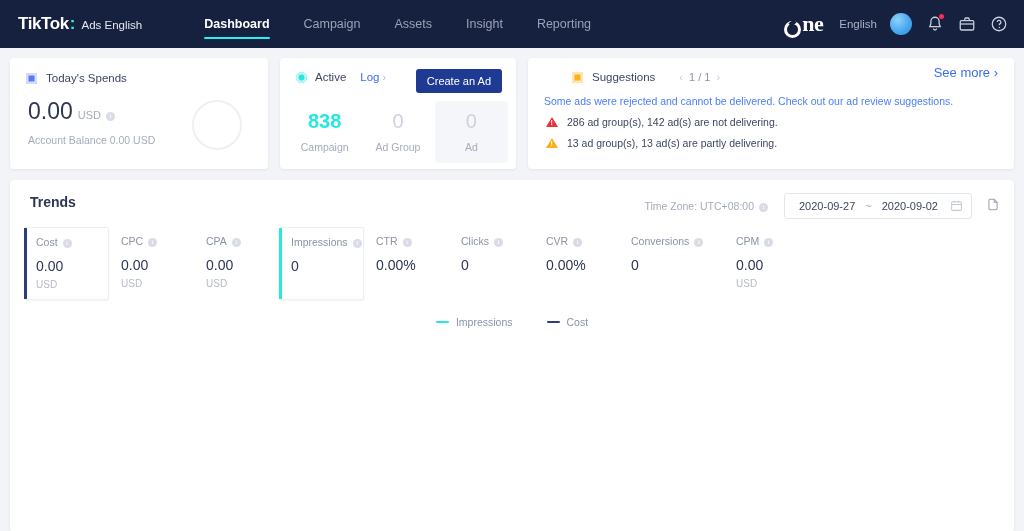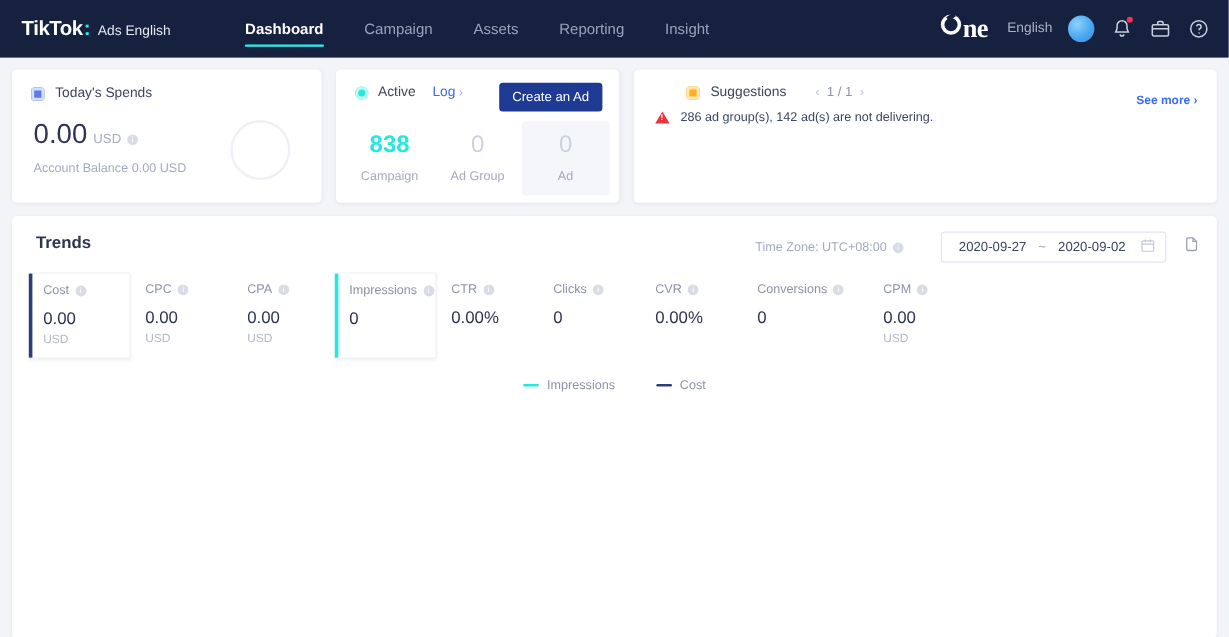--- a/index.html
+++ b/index.html
@@ -38,21 +38,21 @@
     height: 2.5px; background: #25f4ee; border-radius: 2px;
   }
 
   .navright {
     position: absolute; right: 14px; top: 0; height: 48px;
     display: flex; align-items: center; gap: 0;
   }
   .one-logo {
     color: #ffffff; font-size: 22px; font-weight: bold;
     font-family: "Liberation Serif", serif; letter-spacing: -0.5px;
-    margin-right: 16px; display: flex; align-items: flex-start;
+    margin-right: 16px; display: flex; align-items: flex-end;
   }
   .one-logo .o-glyph {
     display: inline-block; width: 17px; height: 17px; border-radius: 50%;
     border: 3.5px solid #ffffff; margin-right: 1px; position: relative; top: 1px;
   }
   .one-logo .o-glyph::after {
     content: ""; position: absolute; width: 7px; height: 4px; background: #16203f;
     top: -3px; left: 2px; transform: rotate(-35deg);
   }
   .lang { color: #aab1c4; font-size: 11.5px; margin-right: 13px; cursor: pointer; }
@@ -143,22 +143,22 @@
   .stat-num { font-size: 20px; line-height: 1; }
   .stat-num.cyan { color: #25e8e0; font-weight: bold; }
   .stat-num.grey { color: #cdd2de; }
   .stat-label { font-size: 10.5px; color: #a5abbd; margin-top: 10px; }
 
   
   .sugg-head { display: flex; align-items: center; padding: 13px 16px 0 16px; margin-left: 28px; }
   .pager { display: flex; align-items: center; margin-left: 18px; font-size: 11px; color: #8b93a8; }
   .pager .arw { color: #c3c9d6; padding: 0 6px; cursor: pointer; }
   .see-more {
-    position: absolute; right: 16px; top: 21px;
-    font-size: 10px; color: #3b6ef0; cursor: pointer; font-weight: bold;
+    position: absolute; right: 16px; top: 7px;
+    font-size: 13px; color: #3b6ef0; cursor: pointer;
   }
   .sugg-line {
     font-size: 10.5px; color: #4b7ef5; padding: 12px 16px 0 16px;
     cursor: pointer;
   }
   .sugg-item {
     display: flex; align-items: center; font-size: 10.5px;
     color: #3d4661; padding: 9px 16px 0 18px;
   }
   .tri { width: 0; height: 0; margin-right: 9px; position: relative; }
@@ -175,21 +175,21 @@
     box-shadow: 0 1px 3px rgba(22,32,63,0.07);
     height: 352px; position: relative; overflow: hidden;
   }
   .trends-title {
     font-size: 14px; color: #2d3553; padding: 14px 0 0 20px; font-weight: bold;
   }
   .trends-right {
     position: absolute; right: 14px; top: 13px;
     display: flex; align-items: center;
   }
-  .tz { font-size: 10.5px; color: #a5abbd; margin-right: 31px; }
+  .tz { font-size: 10.5px; color: #a5abbd; margin-right: 16px; }
   .daterange {
     border: 1px solid #e3e6ef; border-radius: 3px; height: 26px;
     display: flex; align-items: center; padding: 0 8px 0 14px;
     font-size: 11px; color: #3d4661; cursor: pointer; min-width: 168px;
     justify-content: space-between;
   }
   .daterange .tilde { color: #9aa1b3; margin: 0 10px; }
   .cal-ico { margin-left: 12px; color: #c3c9d6; }
   .export-ico { margin-left: 14px; color: #9aa1b3; cursor: pointer; }
 
@@ -234,22 +234,22 @@
   <div class="brand">
     <span class="brand-logo">TikTok</span>
     <span class="brand-colon">:</span>
     <span class="brand-sub">Ads English</span>
   </div>
 
   <div class="navlinks">
     <div class="navlink active">Dashboard</div>
     <div class="navlink">Campaign</div>
     <div class="navlink">Assets</div>
+    <div class="navlink">Insight</div>
     <div class="navlink">Reporting</div>
-    <div class="navlink">Insight</div>
   </div>
 
   <div class="navright">
     <div class="one-logo">
       <span class="o-glyph"></span>
         <span>ne</span>
     </div>
     <div class="lang">English</div>
     <div class="avatar"></div>
 
@@ -324,23 +324,28 @@
     <div class="sugg-head">
       <span class="sq-icon sq-orange"></span>
       <span class="card-title">Suggestions</span>
       <span class="pager">
         <span class="arw">‹</span>
         <span>1 / 1</span>
         <span class="arw">›</span>
       </span>
     </div>
     <div class="see-more"><span>See more</span> <span>›</span></div>
+    <div class="sugg-line">Some ads were rejected and cannot be delivered. Check out our ad review suggestions.</div>
     <div class="sugg-item">
       <span class="tri tri-red"></span>
       <span>286 ad group(s), 142 ad(s) are not delivering.</span>
+    </div>
+    <div class="sugg-item">
+      <span class="tri tri-amber"></span>
+      <span>13 ad group(s), 13 ad(s) are partly delivering.</span>
     </div>
   </div>
 </div>
 
 <div class="trends">
   <div class="trends-title">Trends</div>
 
   <div class="trends-right">
     <span class="tz"><span>Time Zone: UTC+08:00</span><span class="info-i">i</span></span>
     <div class="daterange">

